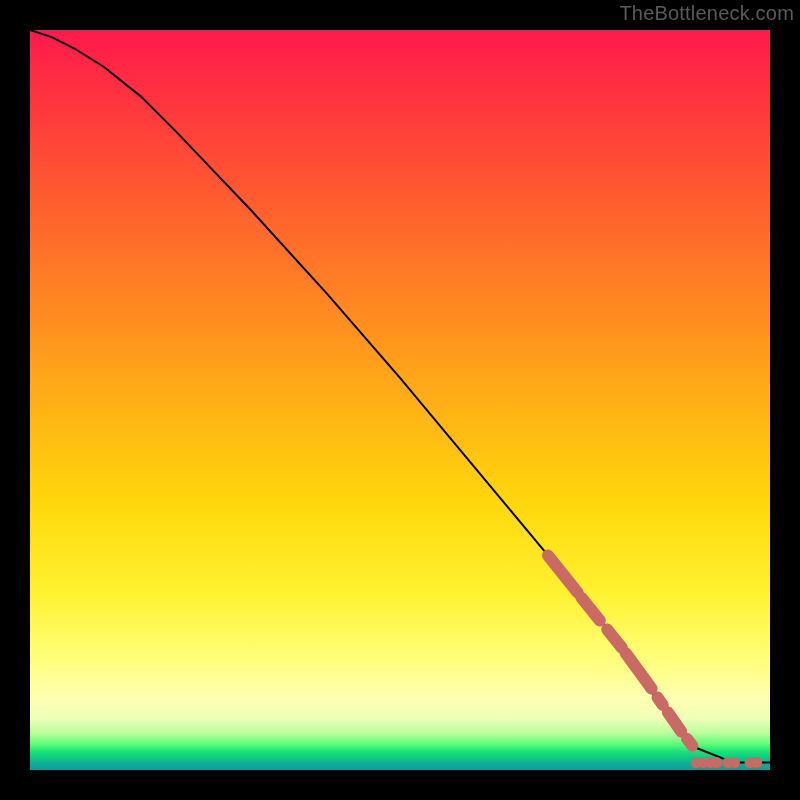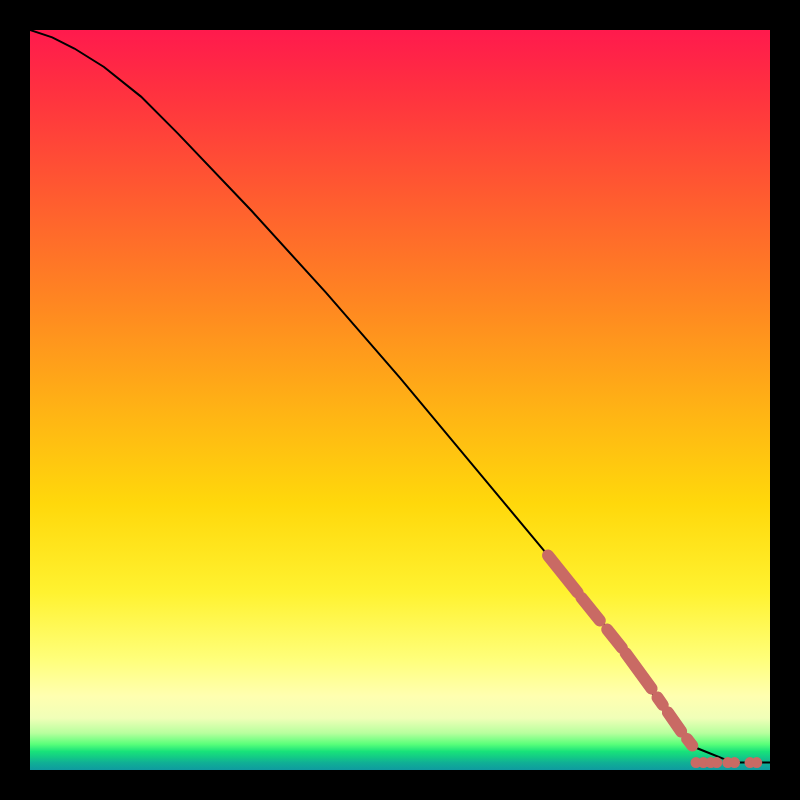--- a/index.html
+++ b/index.html
@@ -73,20 +73,21 @@
   .cap {
     stroke: #c96a64;
     stroke-width: 12;
     stroke-linecap: round;
   }
 </style>
 </head>
 <body>
 
 <div class="frame">
+  <div class="watermark">TheBottleneck.com</div>
 
   <div class="plot">
     <svg class="overlay" viewBox="0 0 740 740" preserveAspectRatio="none">
       <path id="curve-path" class="curve" d="M0.0 0.0 L22.2 7.4 L44.4 18.5 L74.0 37.0 L111.0 66.6 L148.0 103.6 L222.0 181.3 L296.0 262.7 L370.0 347.8 L444.0 436.6 L518.0 525.4 L555.0 569.8 L592.0 617.9 L606.8 640.1 L629.0 673.4 L666.0 717.8 L703.0 732.6 L740.0 732.6"></path>
       <g id="caps">
           <line x1="518.0" y1="525.4" x2="547.6" y2="562.4" class="cap"></line>
           <line x1="551.3" y1="567.6" x2="569.8" y2="590.5" class="cap"></line>
           <line x1="577.2" y1="599.4" x2="592.0" y2="617.9" class="cap"></line>
           <line x1="595.7" y1="623.1" x2="621.6" y2="658.6" class="cap"></line>
           <line x1="627.5" y1="667.5" x2="632.7" y2="674.9" class="cap"></line>

